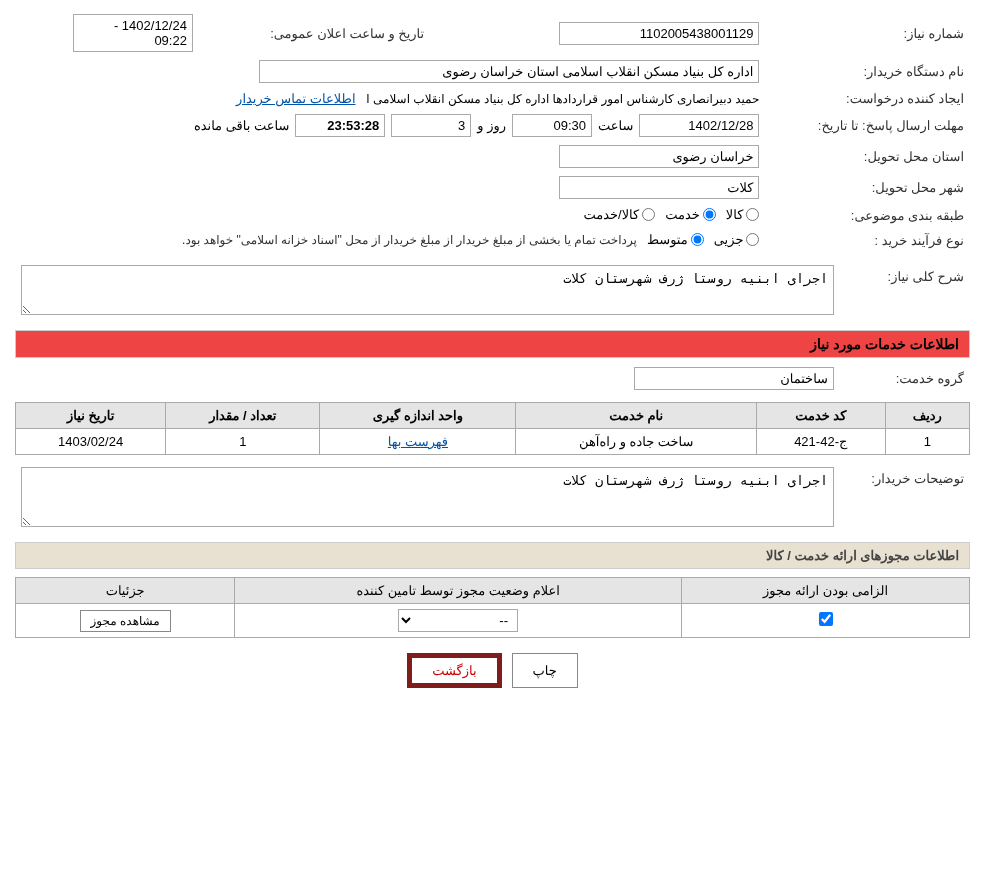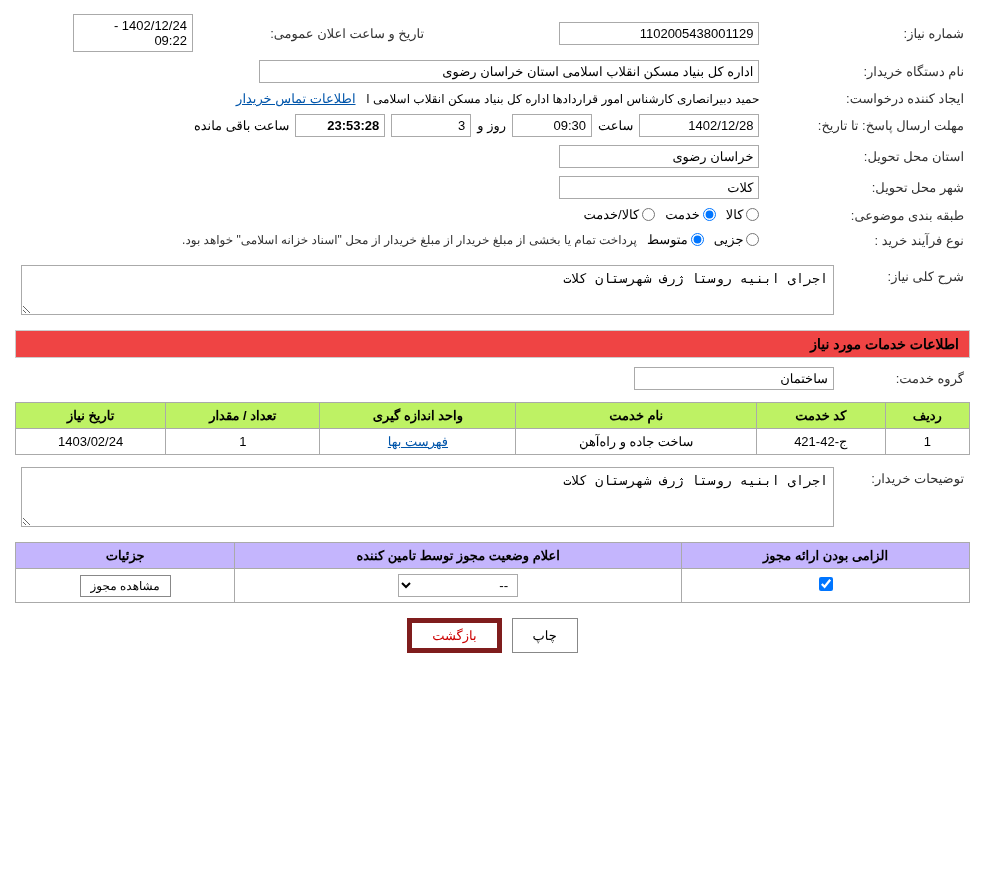--- a/index.html
+++ b/index.html
@@ -81,21 +81,21 @@
       padding: 5px;
       background: #fff;
       resize: vertical;
     }
     .data-table {
       width: 100%;
       border-collapse: collapse;
       margin: 8px 0;
     }
     .data-table th {
-      background: #bef264;
+      background: #e5e5e5;
       border: 1px solid #aaa;
       padding: 5px 8px;
       text-align: center;
       font-weight: bold;
     }
     .data-table td {
       border: 1px solid #aaa;
       padding: 5px 8px;
       text-align: center;
     }
@@ -127,25 +127,25 @@
       background: #e8e0d0;
       border: 1px solid #ccc;
       padding: 5px 10px;
       font-size: 13px;
       font-weight: bold;
       text-align: right;
       margin: 8px 0 5px 0;
       color: #444;
     }
     .mojowzat-table th {
-      background: #c4b5fd;
+      background: #e5e5e5;
       border: 1px solid #aaa;
       padding: 5px 8px;
       text-align: center;
-      font-weight: bold;
+      font-weight: normal;
     }
     .mojowzat-table td {
       border: 1px solid #aaa;
       padding: 5px 8px;
       text-align: center;
     }
     .btn-print {
       background: #fff;
       border: 1px solid #888;
       padding: 5px 20px;
@@ -338,20 +338,21 @@
       <tbody>
           <tr>
         <td class="label-cell" style="width:130px; vertical-align:top; padding-top:8px;">توضیحات خریدار:</td>
         <td>
           <textarea class="tozihat-box" readonly="" style="height: 60px; width: 100%;">اجرای ابنیه روستا ژرف شهرستان کلات</textarea>
         </td>
       </tr>
     </tbody>
       </table>
 
+    <div class="mojowzat-header">اطلاعات مجوزهای ارائه خدمت / کالا</div>
 
     <table class="data-table mojowzat-table">
       <thead>
         <tr>
           <th>الزامی بودن ارائه مجوز</th>
           <th>اعلام وضعیت مجوز توسط تامین کننده</th>
           <th>جزئیات</th>
         </tr>
       </thead>
       <tbody>

